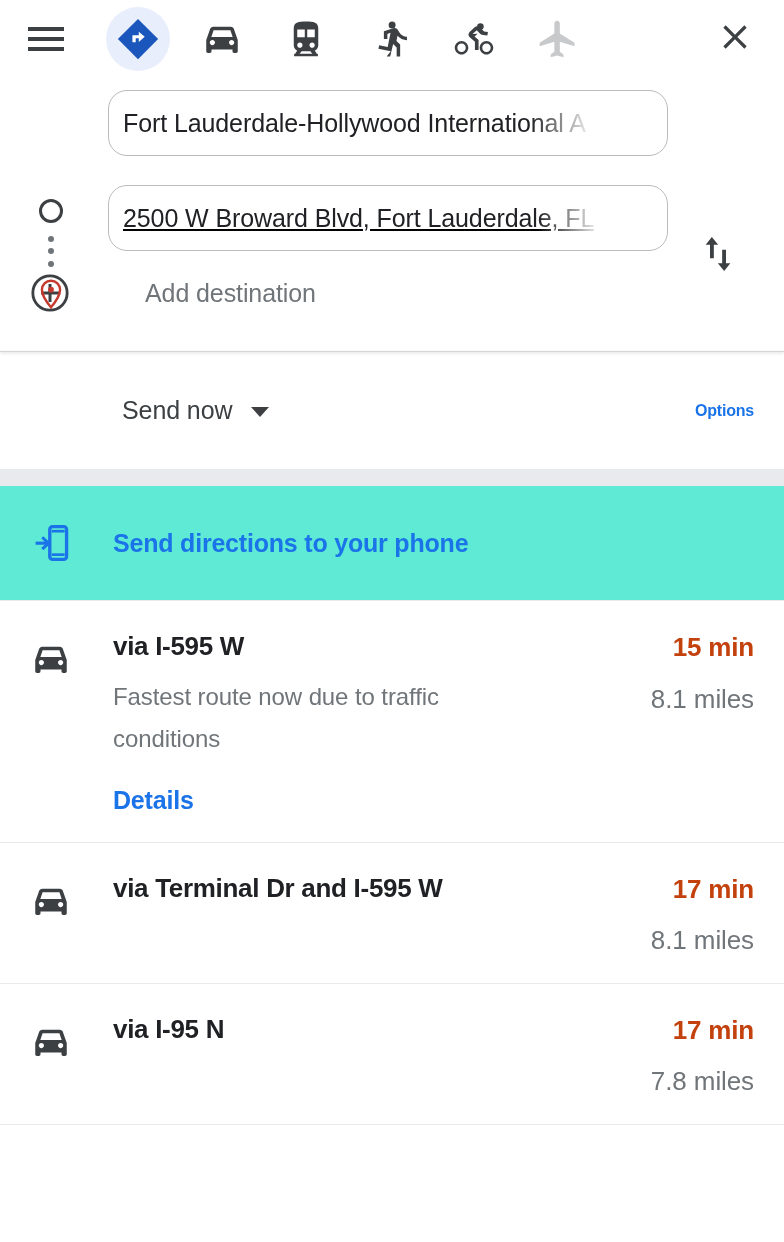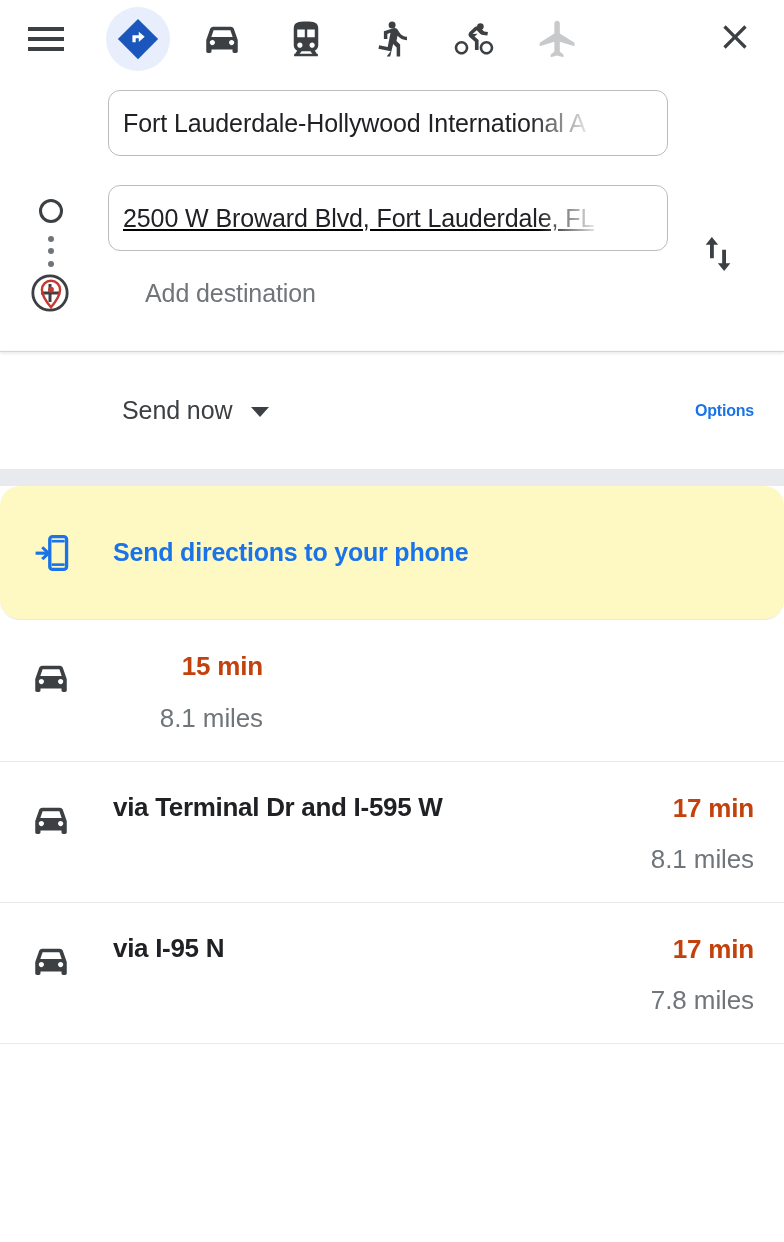--- a/index.html
+++ b/index.html
@@ -136,21 +136,21 @@
   .fields {
     padding-left: 108px;
     padding-right: 0;
     padding-top: 12px;
   }
 
   .field-box {
     width: 560px;
     height: 66px;
     border: 1px solid #b9bcbe;
-    border-radius: 12px;
+    border-radius: 19px;
     background: #ffffff;
     display: flex;
     align-items: center;
     padding: 0 14px;
     overflow: hidden;
     position: relative;
     cursor: text;
   }
   .field-box + .field-box { margin-top: 29px; text-decoration: underline; }
 
@@ -239,28 +239,27 @@
     cursor: pointer;
   }
 
   .gray-band {
     height: 17px;
     background: #e8eaed;
   }
 
   
   .send-row {
-    height: 134px;
+    height: 115px;
     display: flex;
     align-items: center;
     padding-left: 30px;
     border-bottom: 1px solid #e8eaed;
     cursor: pointer;
-    background: #fef9c3;
-    border-radius: 20px;
+    background: #5eead4;
   }
   .send-icon {
     width: 42px;
     height: 42px;
     flex: 0 0 auto;
     margin-right: 41px;
   }
   .send-label {
     font-size: 25px;
     color: #1a73e8;
@@ -482,20 +481,25 @@
     </span>
     <span class="send-label">Send directions to your phone</span>
   </div>
 
   <div class="route">
     <span class="route-icon">
       <svg width="42" height="42" viewBox="0 0 24 24" fill="#3c4043">
         <path d="M18.9 6.5C18.7 5.6 17.9 5 17 5H7c-.9 0-1.6.6-1.9 1.5L3 12.5V19c0 .6.4 1 1 1h1c.6 0 1-.4 1-1v-1h12v1c0 .6.4 1 1 1h1c.6 0 1-.4 1-1v-6.5l-2.1-6zM7.2 7h9.6l1.3 3.8H5.9L7.2 7zM6.5 15.5c-.8 0-1.5-.7-1.5-1.5s.7-1.5 1.5-1.5S8 13.2 8 14s-.7 1.5-1.5 1.5zm11 0c-.8 0-1.5-.7-1.5-1.5s.7-1.5 1.5-1.5S19 13.2 19 14s-.7 1.5-1.5 1.5z"></path>
       </svg>
     </span>
+    <div class="route-main">
+      <div class="route-title">via I-595 W</div>
+      <div class="route-desc">Fastest route now due to traffic conditions</div>
+      <span class="details-link">Details</span>
+    </div>
     <div class="route-meta">
       <div class="route-time">15 min</div>
       <div class="route-dist">8.1 miles</div>
     </div>
   </div>
 
   <div class="route compact">
     <span class="route-icon">
       <svg width="42" height="42" viewBox="0 0 24 24" fill="#3c4043">
         <path d="M18.9 6.5C18.7 5.6 17.9 5 17 5H7c-.9 0-1.6.6-1.9 1.5L3 12.5V19c0 .6.4 1 1 1h1c.6 0 1-.4 1-1v-1h12v1c0 .6.4 1 1 1h1c.6 0 1-.4 1-1v-6.5l-2.1-6zM7.2 7h9.6l1.3 3.8H5.9L7.2 7zM6.5 15.5c-.8 0-1.5-.7-1.5-1.5s.7-1.5 1.5-1.5S8 13.2 8 14s-.7 1.5-1.5 1.5zm11 0c-.8 0-1.5-.7-1.5-1.5s.7-1.5 1.5-1.5S19 13.2 19 14s-.7 1.5-1.5 1.5z"></path>

